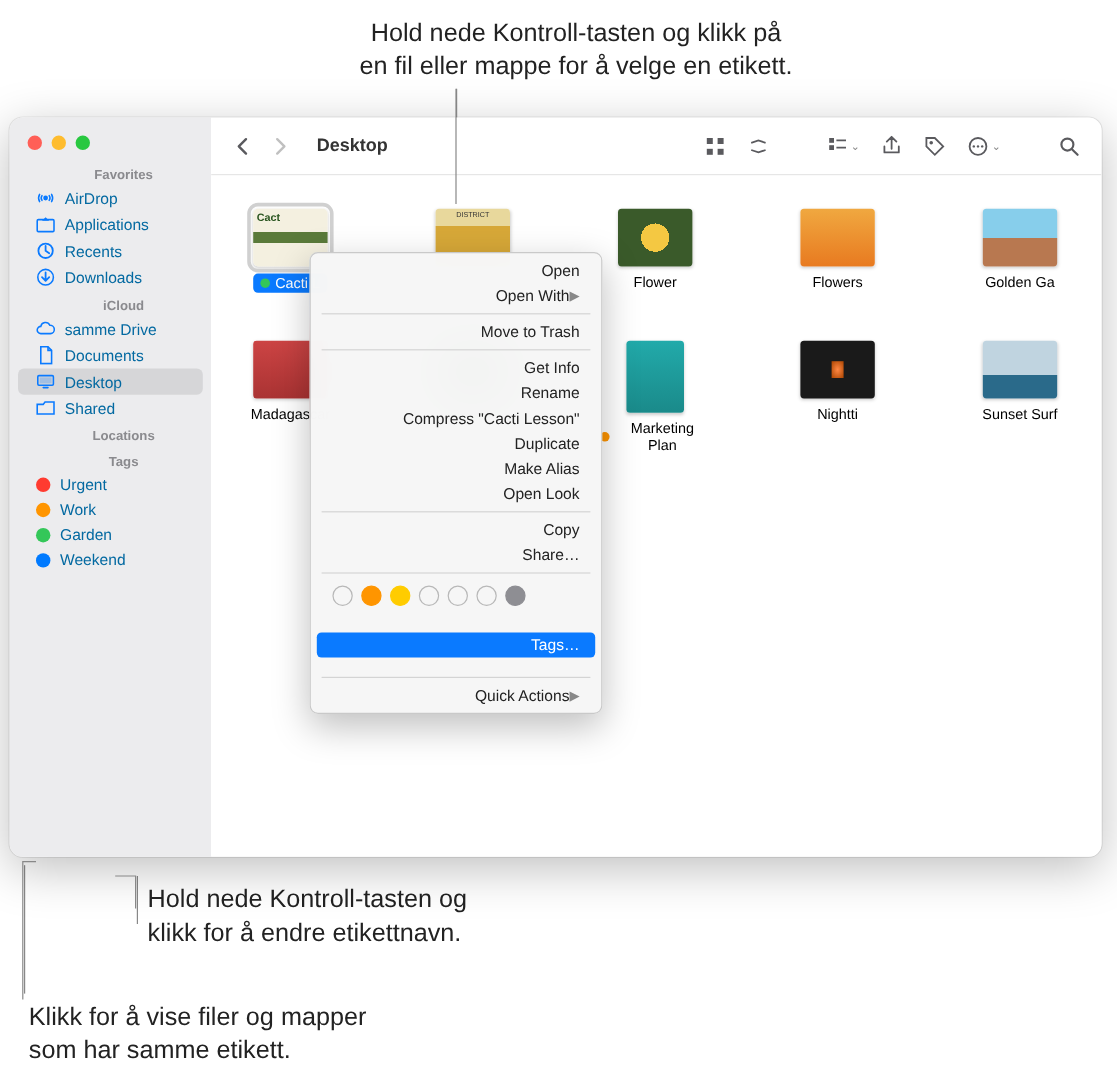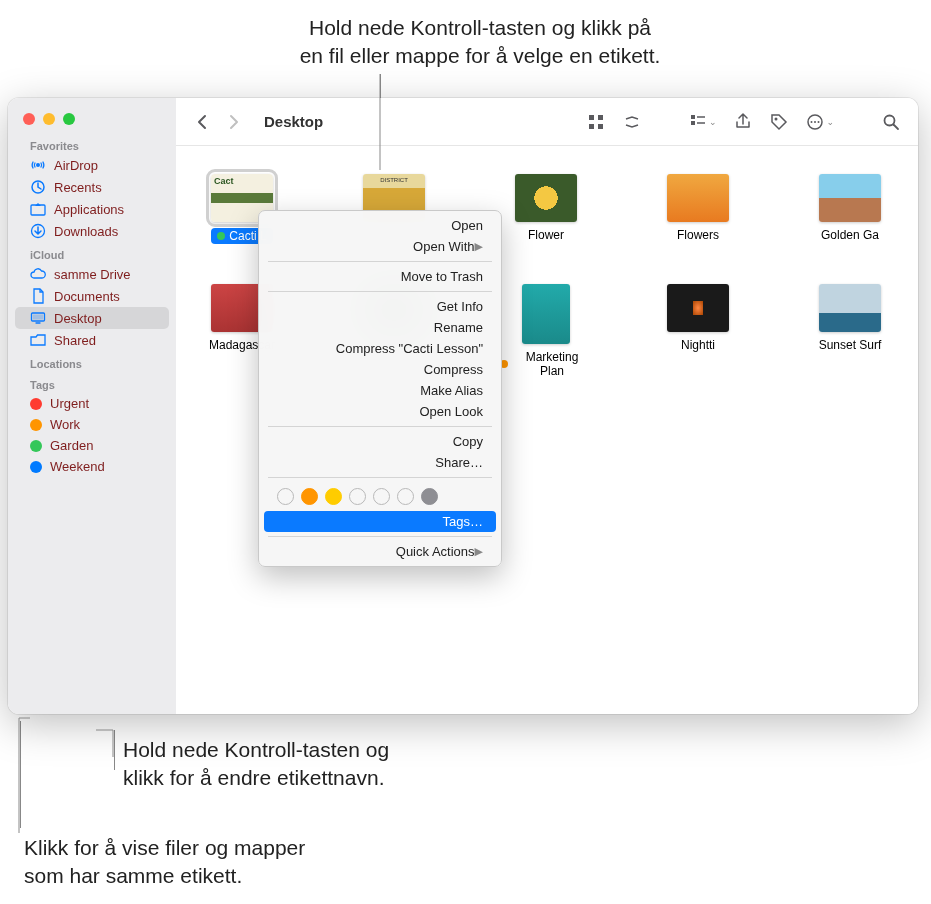--- a/index.html
+++ b/index.html
@@ -31,38 +31,39 @@
   border-radius: 11px;
   box-shadow: 0 10px 40px rgba(0,0,0,0.25), 0 0 0 1px rgba(0,0,0,0.08);
   overflow: hidden;
   display: flex;
 }
 .sidebar {
   width: 168px;
   background: #ececee;
   padding: 10px 0 0 0;
   font-size: 13px;
+  text-align: center;
 }
 .traffic-lights { display: flex; gap: 8px; padding: 5px 0 8px 15px; }
 .tl { width: 12px; height: 12px; border-radius: 50%; }
 .tl.red { background: #ff5f57; }
 .tl.yellow { background: #febc2e; }
 .tl.green { background: #28c840; }
 .section-title {
   color: #8a8a8e;
   font-size: 11px;
   font-weight: 600;
   padding: 7px 0 2px 22px;
 }
 .sb-item {
   display: flex;
   align-items: center;
   gap: 8px;
   padding: 3px 10px 3px 22px;
-  color: #7f1d1d;
+  color: #0369a1;
   cursor: default;
 }
 .sb-item.selected {
   background: #d6d6d8;
   border-radius: 5px;
   margin: 0 7px;
   padding-left: 15px;
 }
 .sb-icon { width: 16px; height: 16px; flex-shrink: 0; color: #0a7aff; }
 .sb-icon svg { width: 16px; height: 16px; }
@@ -140,21 +141,21 @@
   padding: 3px 18px;
   color: #222;
   display: flex;
   justify-content: flex-end;
   align-items: center;
   cursor: default;
 }
 .cm-item.selected {
   background: #0a7aff;
   color: #fff;
-  margin: 0 5px;
+  margin: 16px 5px;
   border-radius: 4px;
   padding: 3px 13px;
 }
 .cm-sep {
   height: 1px;
   background: #d4d4d4;
   margin: 4px 9px;
 }
 .cm-tags {
   display: flex;
@@ -212,31 +213,31 @@
     <div id="sb-favorites">
         <div class="sb-item">
           <span class="sb-icon"><svg viewBox="0 0 16 16">
               <circle cx="8" cy="8" r="2" fill="currentColor"></circle>
               <path d="M3 11a6 6 0 0 1 0-6 M13 5a6 6 0 0 1 0 6 M5 10a3.5 3.5 0 0 1 0-4 M11 6a3.5 3.5 0 0 1 0 4" stroke="currentColor" stroke-width="1.3" fill="none" stroke-linecap="round"></path>
             </svg></span>
           <span>AirDrop</span>
         </div>
         <div class="sb-item">
           <span class="sb-icon"><svg viewBox="0 0 16 16">
+              <rect x="1" y="4" width="14" height="10" rx="1" stroke="currentColor" stroke-width="1.3" fill="none"></rect>
+              <path d="M8 2l3 3H5z" fill="currentColor"></path>
+            </svg></span>
+          <span>Applications</span>
+        </div>
+        <div class="sb-item">
+          <span class="sb-icon"><svg viewBox="0 0 16 16">
               <circle cx="8" cy="8" r="6" stroke="currentColor" stroke-width="1.5" fill="none"></circle>
               <path d="M8 4v4l3 2" stroke="currentColor" stroke-width="1.5" fill="none" stroke-linecap="round"></path>
             </svg></span>
           <span>Recents</span>
-        </div>
-        <div class="sb-item">
-          <span class="sb-icon"><svg viewBox="0 0 16 16">
-              <rect x="1" y="4" width="14" height="10" rx="1" stroke="currentColor" stroke-width="1.3" fill="none"></rect>
-              <path d="M8 2l3 3H5z" fill="currentColor"></path>
-            </svg></span>
-          <span>Applications</span>
         </div>
         <div class="sb-item">
           <span class="sb-icon"><svg viewBox="0 0 16 16">
               <circle cx="8" cy="8" r="6.5" stroke="currentColor" stroke-width="1.3" fill="none"></circle>
               <path d="M8 4v6m-3-2 3 3 3-3" stroke="currentColor" stroke-width="1.5" fill="none" stroke-linecap="round" stroke-linejoin="round"></path>
             </svg></span>
           <span>Downloads</span>
         </div>
       </div>
 
@@ -444,21 +445,21 @@
     <div class="cm-item">
         <span>Get Info</span>
       </div>
     <div class="cm-item">
         <span>Rename</span>
       </div>
     <div class="cm-item">
         <span>Compress "Cacti Lesson"</span>
       </div>
     <div class="cm-item">
-        <span>Compress</span>
+        <span>Duplicate</span>
       </div>
     <div class="cm-item">
         <span>Make Alias</span>
       </div>
     <div class="cm-item">
         <span>Open Look</span>
       </div>
     <div class="cm-sep"></div>
     <div class="cm-item">
         <span>Copy</span>

